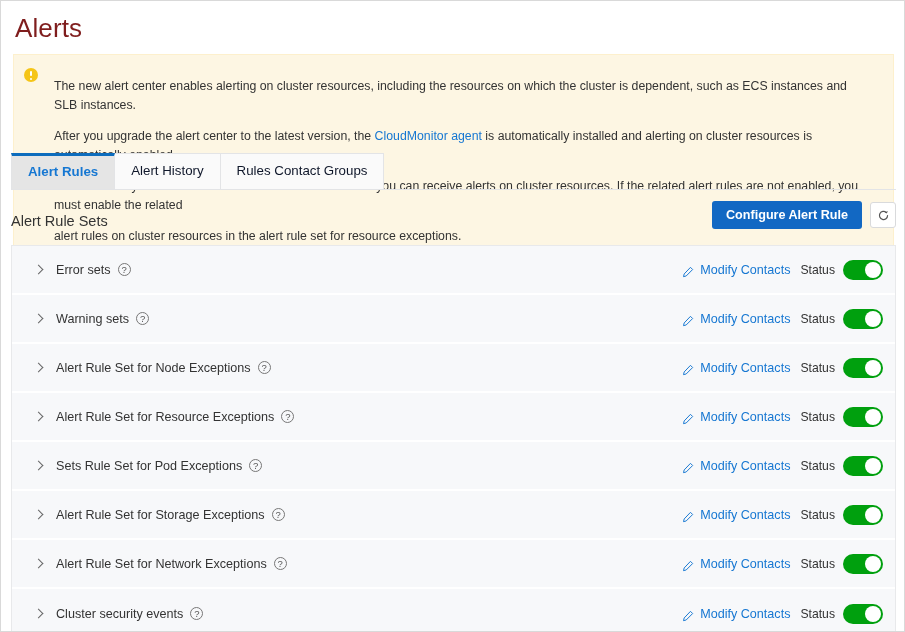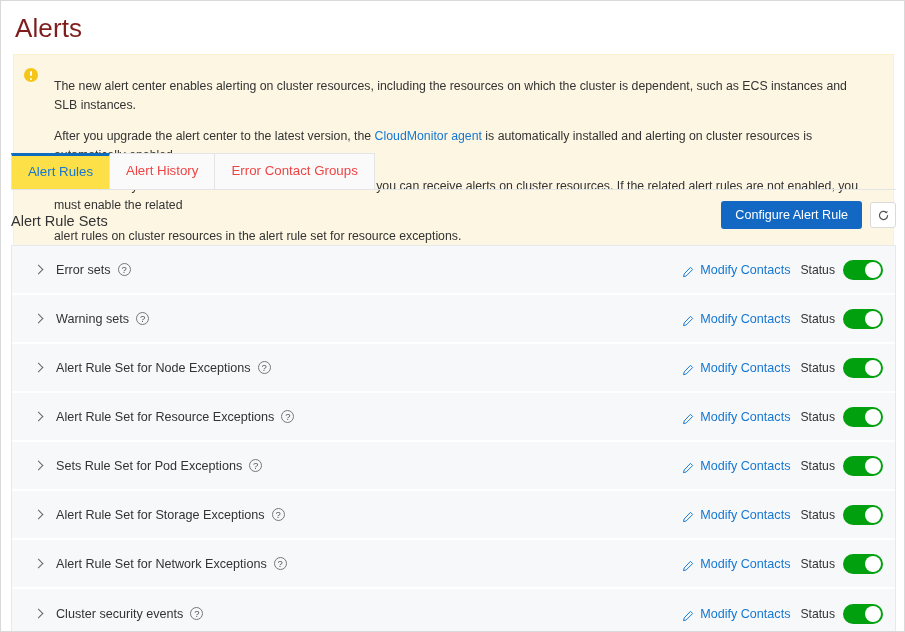--- a/index.html
+++ b/index.html
@@ -80,32 +80,32 @@
     align-items: flex-end;
     border-bottom: 1px solid #e3e4e6;
     width: 885px;
     height: 37px;
   }
   .tab {
     height: 36px;
     line-height: 34px;
     padding: 0 16px;
     font-size: 13.3px;
-    color: #ef4444;
+    color: #0f172a;
     background: #fafafa;
     border: 1px solid #e3e4e6;
     border-bottom: none;
     margin-right: -1px;
     cursor: pointer;
     white-space: nowrap;
   }
   .tab.active {
     color: #1677d2;
-    font-weight: 400;
-    background: #fde047;
+    font-weight: 700;
+    background: #e5e5e5;
     border-top: 3px solid #0d6cbd;
     line-height: 31px;
     position: relative;
     z-index: 2;
   }
   .tabs-filler {
     flex: 1 1 auto;
     height: 36px;
   }
 
@@ -127,21 +127,21 @@
     display: flex;
     align-items: center;
     gap: 8px;
   }
   .btn-primary {
     background: #1268c3;
     color: #ffffff;
     border: none;
     border-radius: 3px;
     font-size: 12.6px;
-    font-weight: 400;
+    font-weight: 700;
     font-family: "Liberation Sans", sans-serif;
     height: 28px;
     padding: 0 14px;
     cursor: pointer;
   }
   .btn-icon {
     width: 26px; height: 26px;
     background: #ffffff;
     border: 1px solid #d9dadc;
     border-radius: 3px;
@@ -254,21 +254,21 @@
       <p>The new alert center enables alerting on cluster resources, including the resources on which the cluster is dependent, such as ECS instances and SLB instances.</p>
       <p><span>After you upgrade the alert center to the latest version, the </span><a class="notice-link" href="#">CloudMonitor agent</a><span> is automatically installed and alerting on cluster resources is automatically enabled.</span></p>
       <p>You must verify contact information in CloudMonitor before you can receive alerts on cluster resources. If the related alert rules are not enabled, you must enable the related</p>
       <p>alert rules on cluster resources in the alert rule set for resource exceptions.</p>
     </div>
   </div>
 
   <div class="tabs">
     <div class="tab active"><span>Alert Rules</span></div>
     <div class="tab"><span>Alert History</span></div>
-    <div class="tab"><span>Error Contact Groups</span></div>
+    <div class="tab"><span>Rules Contact Groups</span></div>
     <div class="tabs-filler"></div>
   </div>
 
   <div class="section-head">
     <div class="section-title">Alert Rule Sets</div>
     <div class="section-actions">
       <button class="btn-primary">Configure Alert Rule</button>
       <div class="btn-icon">
         <svg width="13" height="13" viewBox="0 0 16 16">
           <path d="M13 8a5 5 0 1 1-1.6-3.7" fill="none" stroke="#555" stroke-width="1.5" stroke-linecap="round"></path>

